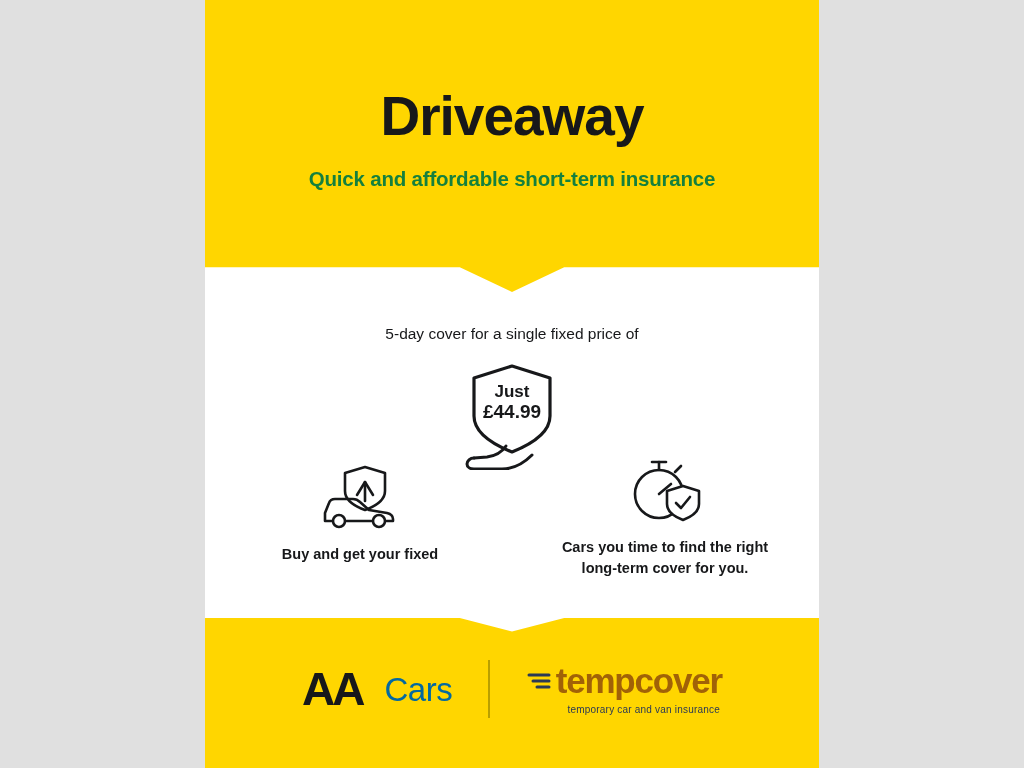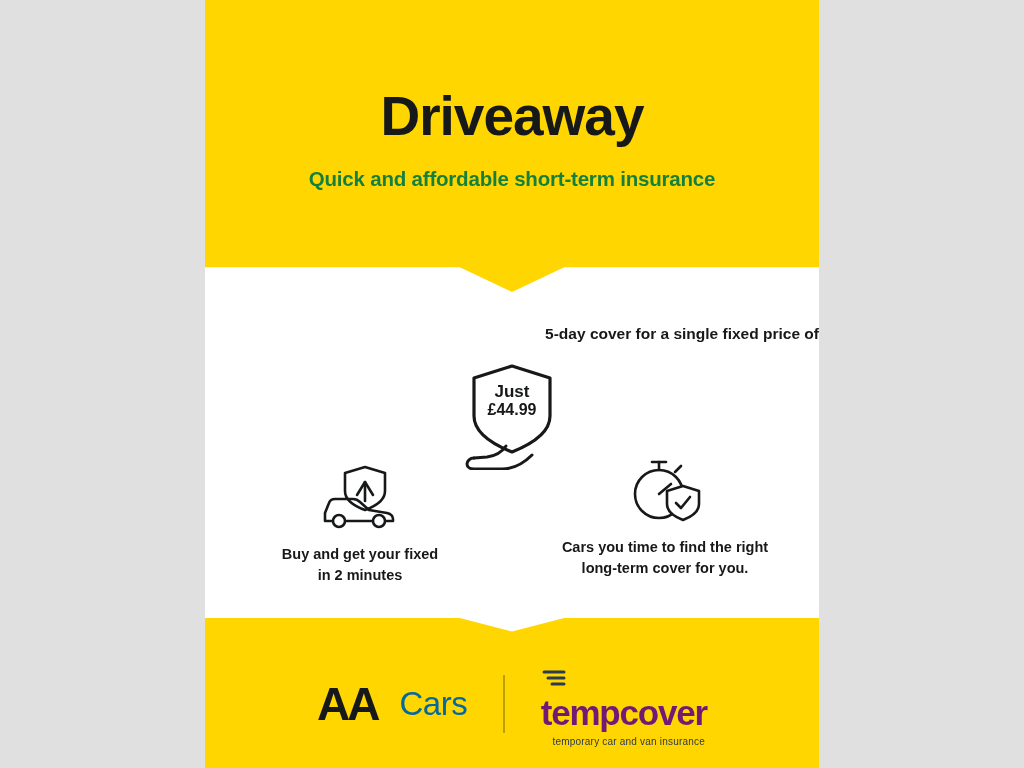--- a/index.html
+++ b/index.html
@@ -65,23 +65,23 @@
     color: #15803d;
     letter-spacing: -0.2px;
   }
 
   
   .price-line {
     position: absolute;
     left: 0;
     top: 325px;
     width: 614px;
-    text-align: right;
+    text-align: center;
     font-size: 15.5px;
-    font-weight: bold;
+    font-weight: normal;
     color: #17181a;
   }
 
   .shield-wrap {
     position: absolute;
     left: 257px;
     top: 360px;
     width: 100px;
     height: 110px;
   }
@@ -96,21 +96,21 @@
     font-weight: bold;
     color: #17181a;
     line-height: 1.18;
   }
   .shield-price-amount {
     position: absolute;
     left: 0;
     top: 41px;
     width: 100px;
     text-align: center;
-    font-size: 16px;
+    font-size: 19px;
     font-weight: bold;
     color: #17181a;
     line-height: 1.18;
   }
 
   .feature {
     position: absolute;
     width: 240px;
     text-align: center;
   }
@@ -177,26 +177,25 @@
     margin: 0 26px;
   }
   .tempcover-block {
     display: flex;
     flex-direction: column;
     align-items: center;
   }
   .tempcover-word {
     font-size: 35px;
     font-weight: bold;
-    color: #701a75;
+    color: #a16207;
     letter-spacing: -1.2px;
     line-height: 1;
     display: flex;
-    align-items: flex-start;
-    flex-direction: column;
+    align-items: center;
   }
   .tempcover-strokes {
     display: inline-block;
     margin-right: 4px;
   }
   .tempcover-tag {
     font-size: 10px;
     color: #2b3a55;
     letter-spacing: 0.2px;
     margin-top: 6px;
@@ -235,21 +234,20 @@
           <path d="M48 4 L68 10 L68 28 C68 37 59 43 48 47 C37 43 28 37 28 28 L28 10 Z" fill="none" stroke="#17181a" stroke-width="2.6" stroke-linejoin="round"></path>
           <path d="M40 32 L48 19 L56 32" fill="none" stroke="#17181a" stroke-width="2.6" stroke-linecap="round" stroke-linejoin="round"></path>
           <path d="M48 19 L48 38" fill="none" stroke="#17181a" stroke-width="2.6" stroke-linecap="round"></path>
           <path d="M8 50 L12 40 C13 37 15 36 18 36 L36 36 C39 36 41 37 43 39 L52 47 L70 50 C74 51 76 53 76 56 L76 58 L8 58 Z" fill="none" stroke="#17181a" stroke-width="2.6" stroke-linejoin="round"></path>
           <circle cx="22" cy="58" r="6" fill="#ffffff" stroke="#17181a" stroke-width="2.6"></circle>
           <circle cx="62" cy="58" r="6" fill="#ffffff" stroke="#17181a" stroke-width="2.6"></circle>
         </svg>
       </div>
       <div class="feature-text">
         <div>Buy and get your fixed</div>
-        <div>in 2 minutes</div>
       </div>
     </div>
 
     <div class="feature right">
       <div class="feature-icon">
         <svg width="80" height="74" viewBox="0 0 80 74">
           <circle cx="34" cy="42" r="24" fill="none" stroke="#17181a" stroke-width="2.6"></circle>
           <path d="M27 10 L41 10" stroke="#17181a" stroke-width="2.6" stroke-linecap="round"></path>
           <path d="M34 10 L34 18" stroke="#17181a" stroke-width="2.6" stroke-linecap="round"></path>
           <path d="M50 20 L56 14" stroke="#17181a" stroke-width="2.6" stroke-linecap="round"></path>

